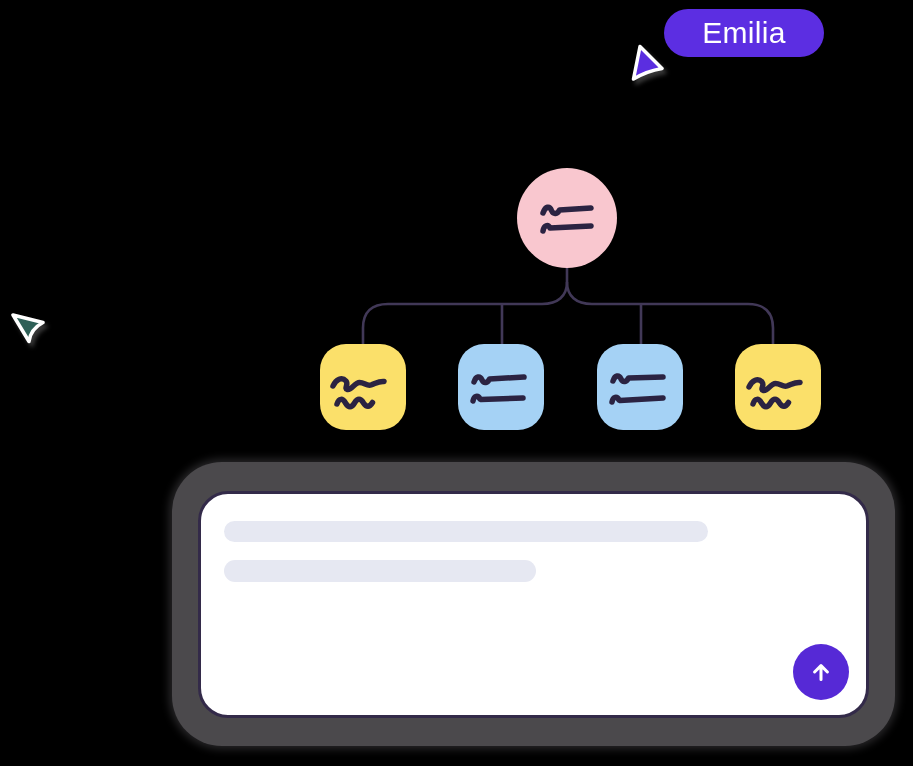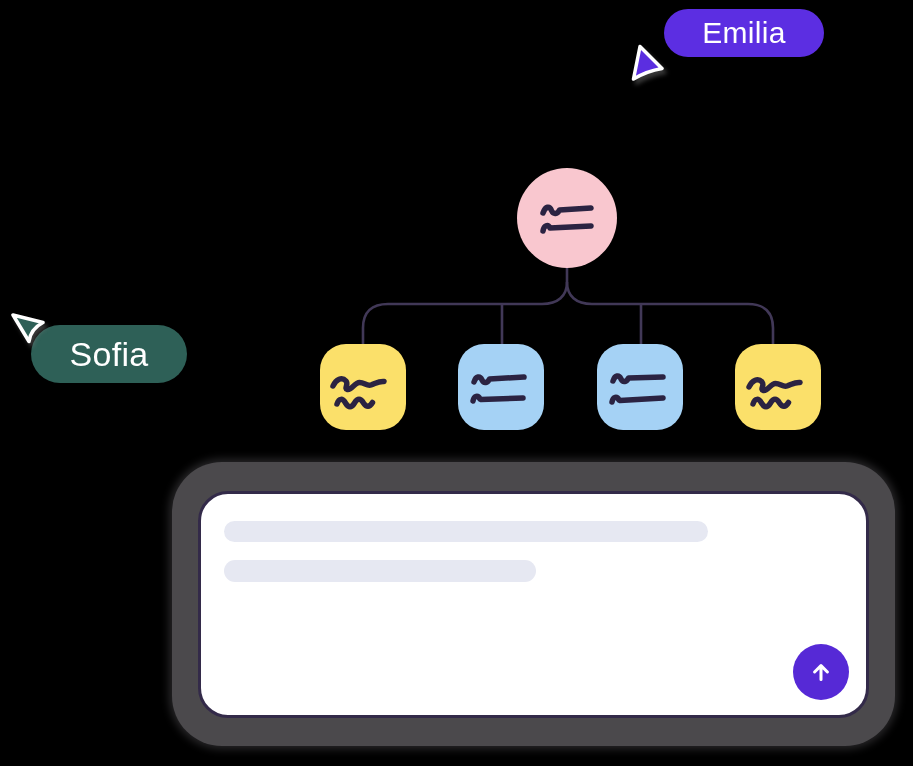--- a/index.html
+++ b/index.html
@@ -56,23 +56,20 @@
 
 <div class="canvas">
 
   <div class="badge badge-emilia" style="background: rgb(92, 46, 226);">
     <span>Emilia</span>
   </div>
   <svg class="cursor cursor-emilia" width="44" height="44" viewBox="0 0 44 44">
     <path d="M7.5,37 L14,4.5 L36,26.5 Q21,29 7.5,37 Z" stroke="#fff" stroke-width="3.5" stroke-linejoin="round" fill="#5B2EE0"></path>
   </svg>
 
-  <div class="badge badge-sofia" style="background: rgb(46, 96, 87);">
-    <span>Sofia</span>
-  </div>
   <svg class="cursor cursor-sofia" width="44" height="38" viewBox="0 0 44 38">
     <path d="M8,5 L38,12.5 Q25.5,19 24,31.5 Z" stroke="#fff" stroke-width="3.5" stroke-linejoin="round" fill="#2E6057"></path>
   </svg>
 
   <svg class="connectors" width="520" height="92" viewBox="0 0 520 92">
     <g fill="none" stroke-width="2.6" stroke="#413857">
       <path d="M257,8 L257,24"></path>
       <path d="M257,24 C257,38 248,46 232,46 L78,46 C62,46 53,54 53,70 L53,86"></path>
       <path d="M257,24 C257,38 266,46 282,46 L438,46 C454,46 463,54 463,70 L463,86"></path>
       <path d="M192,46 L192,86"></path>

